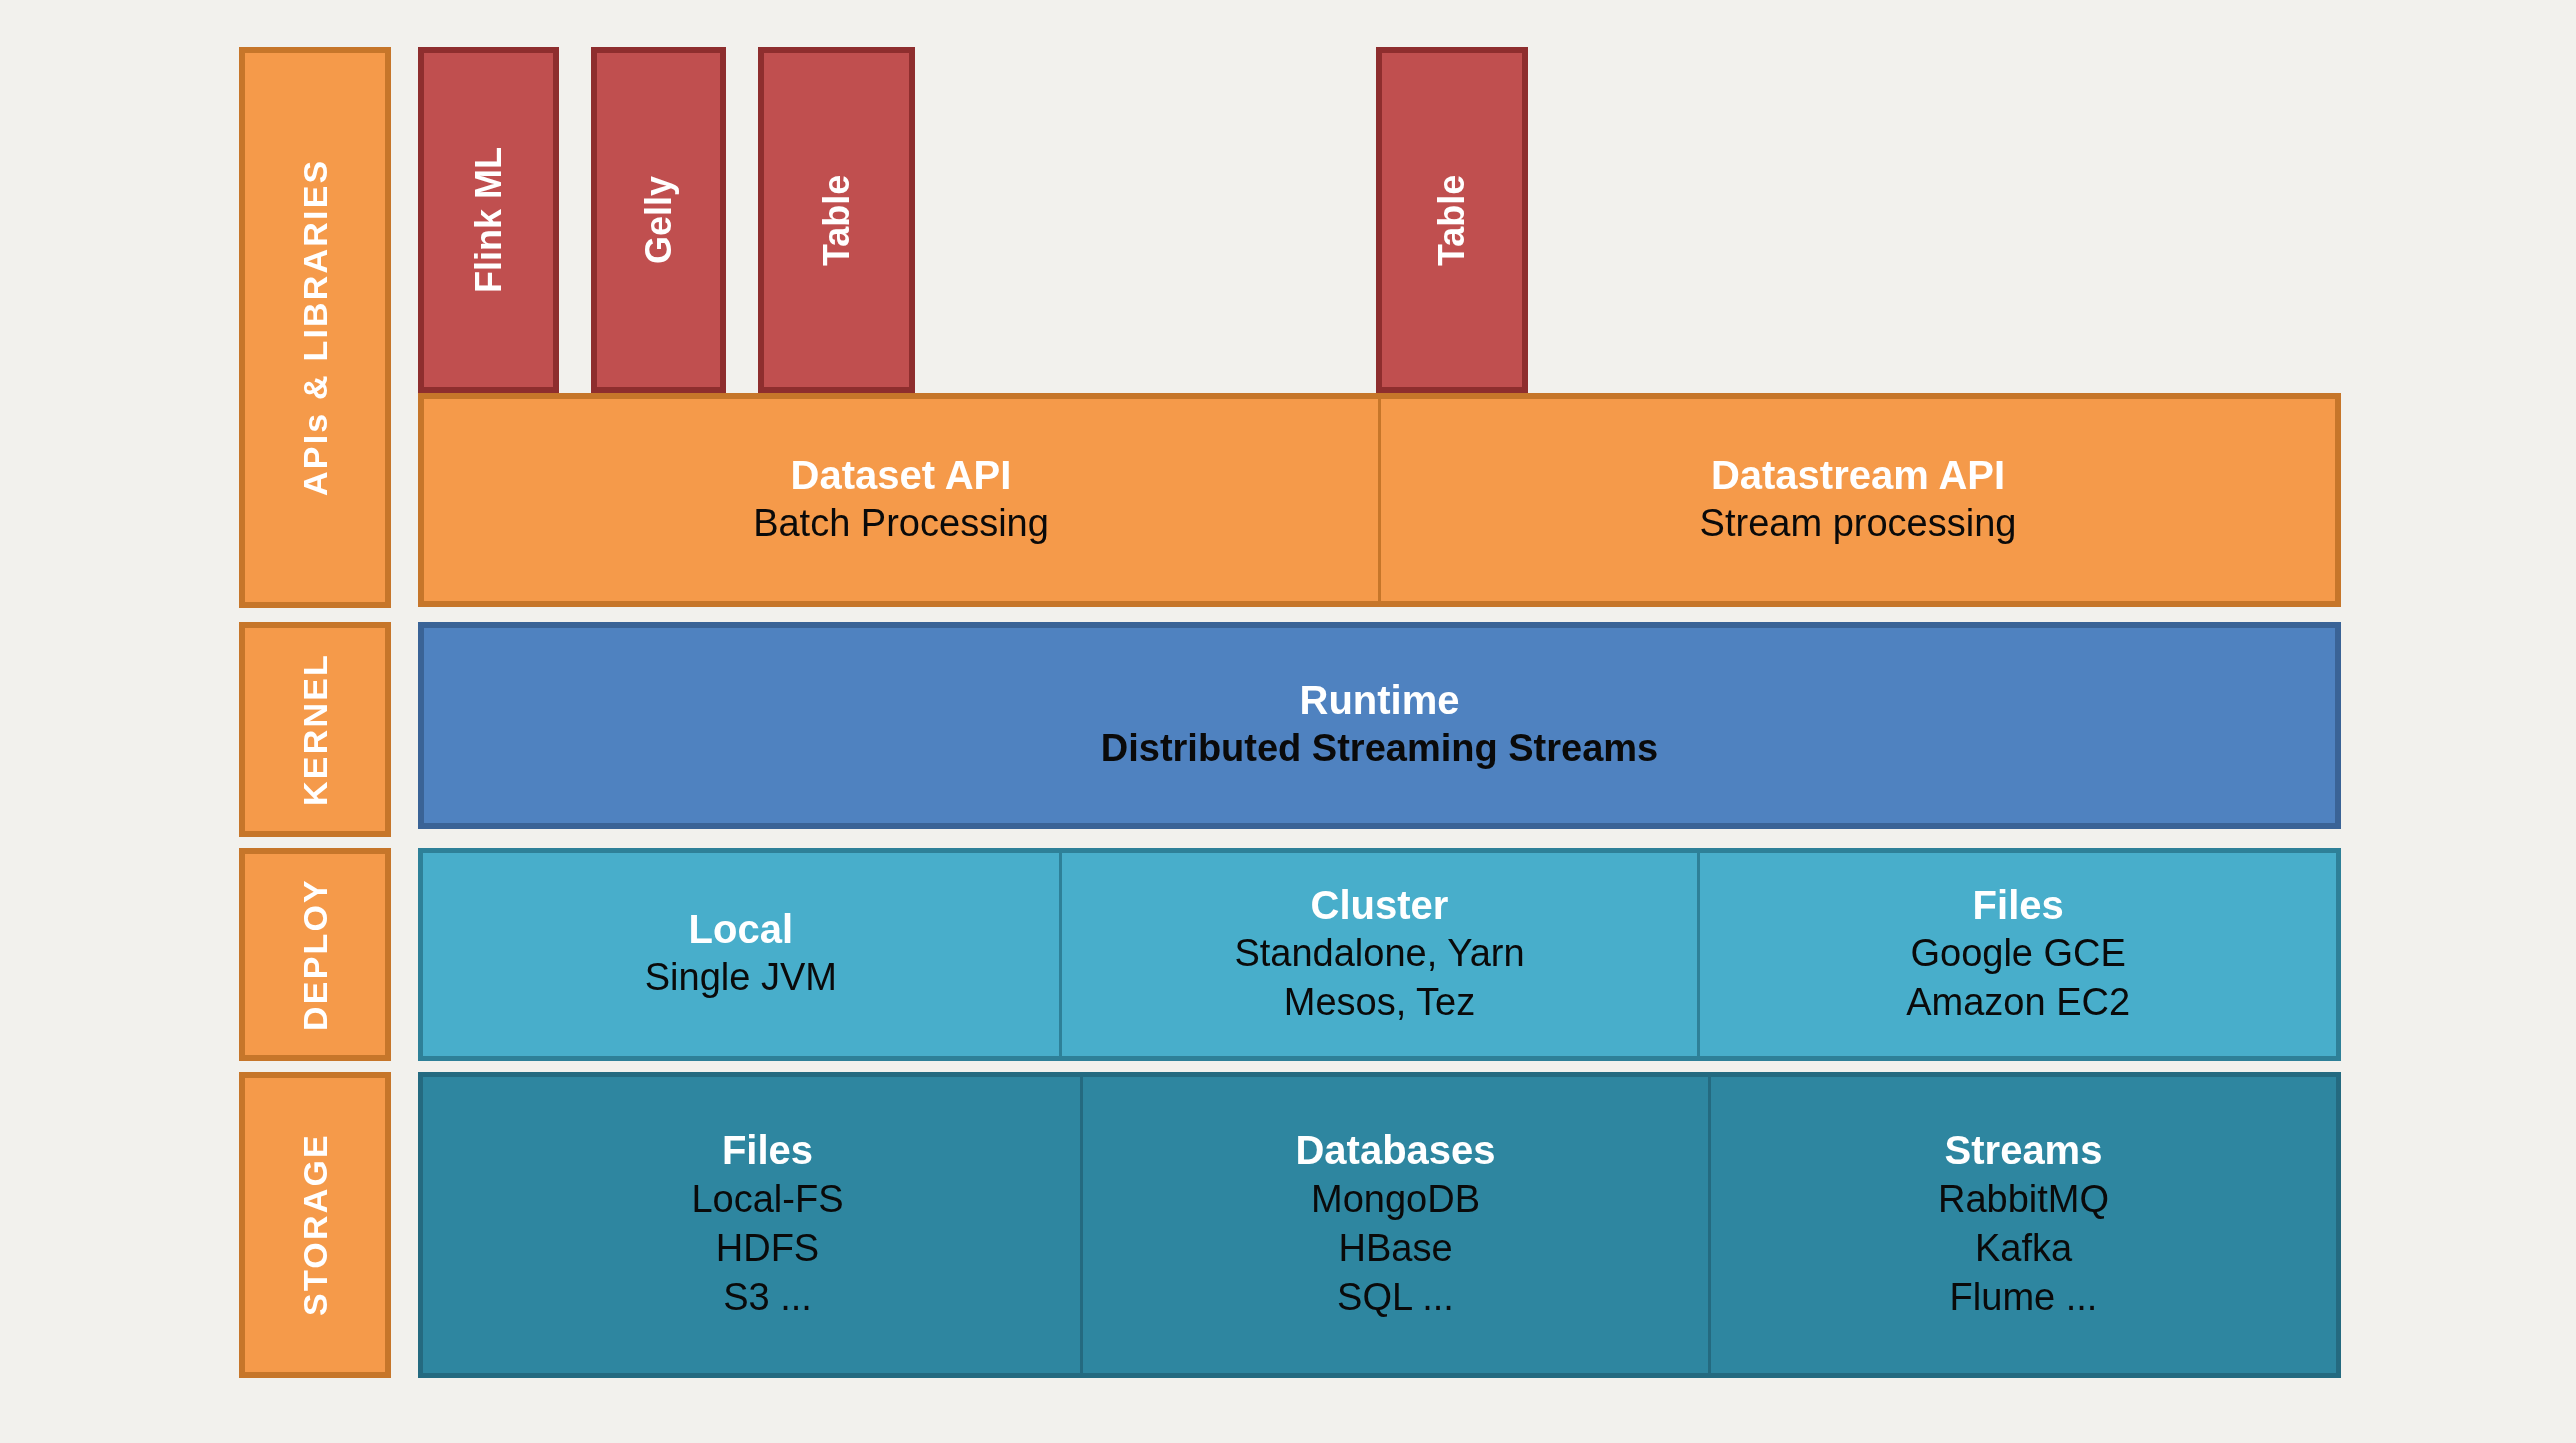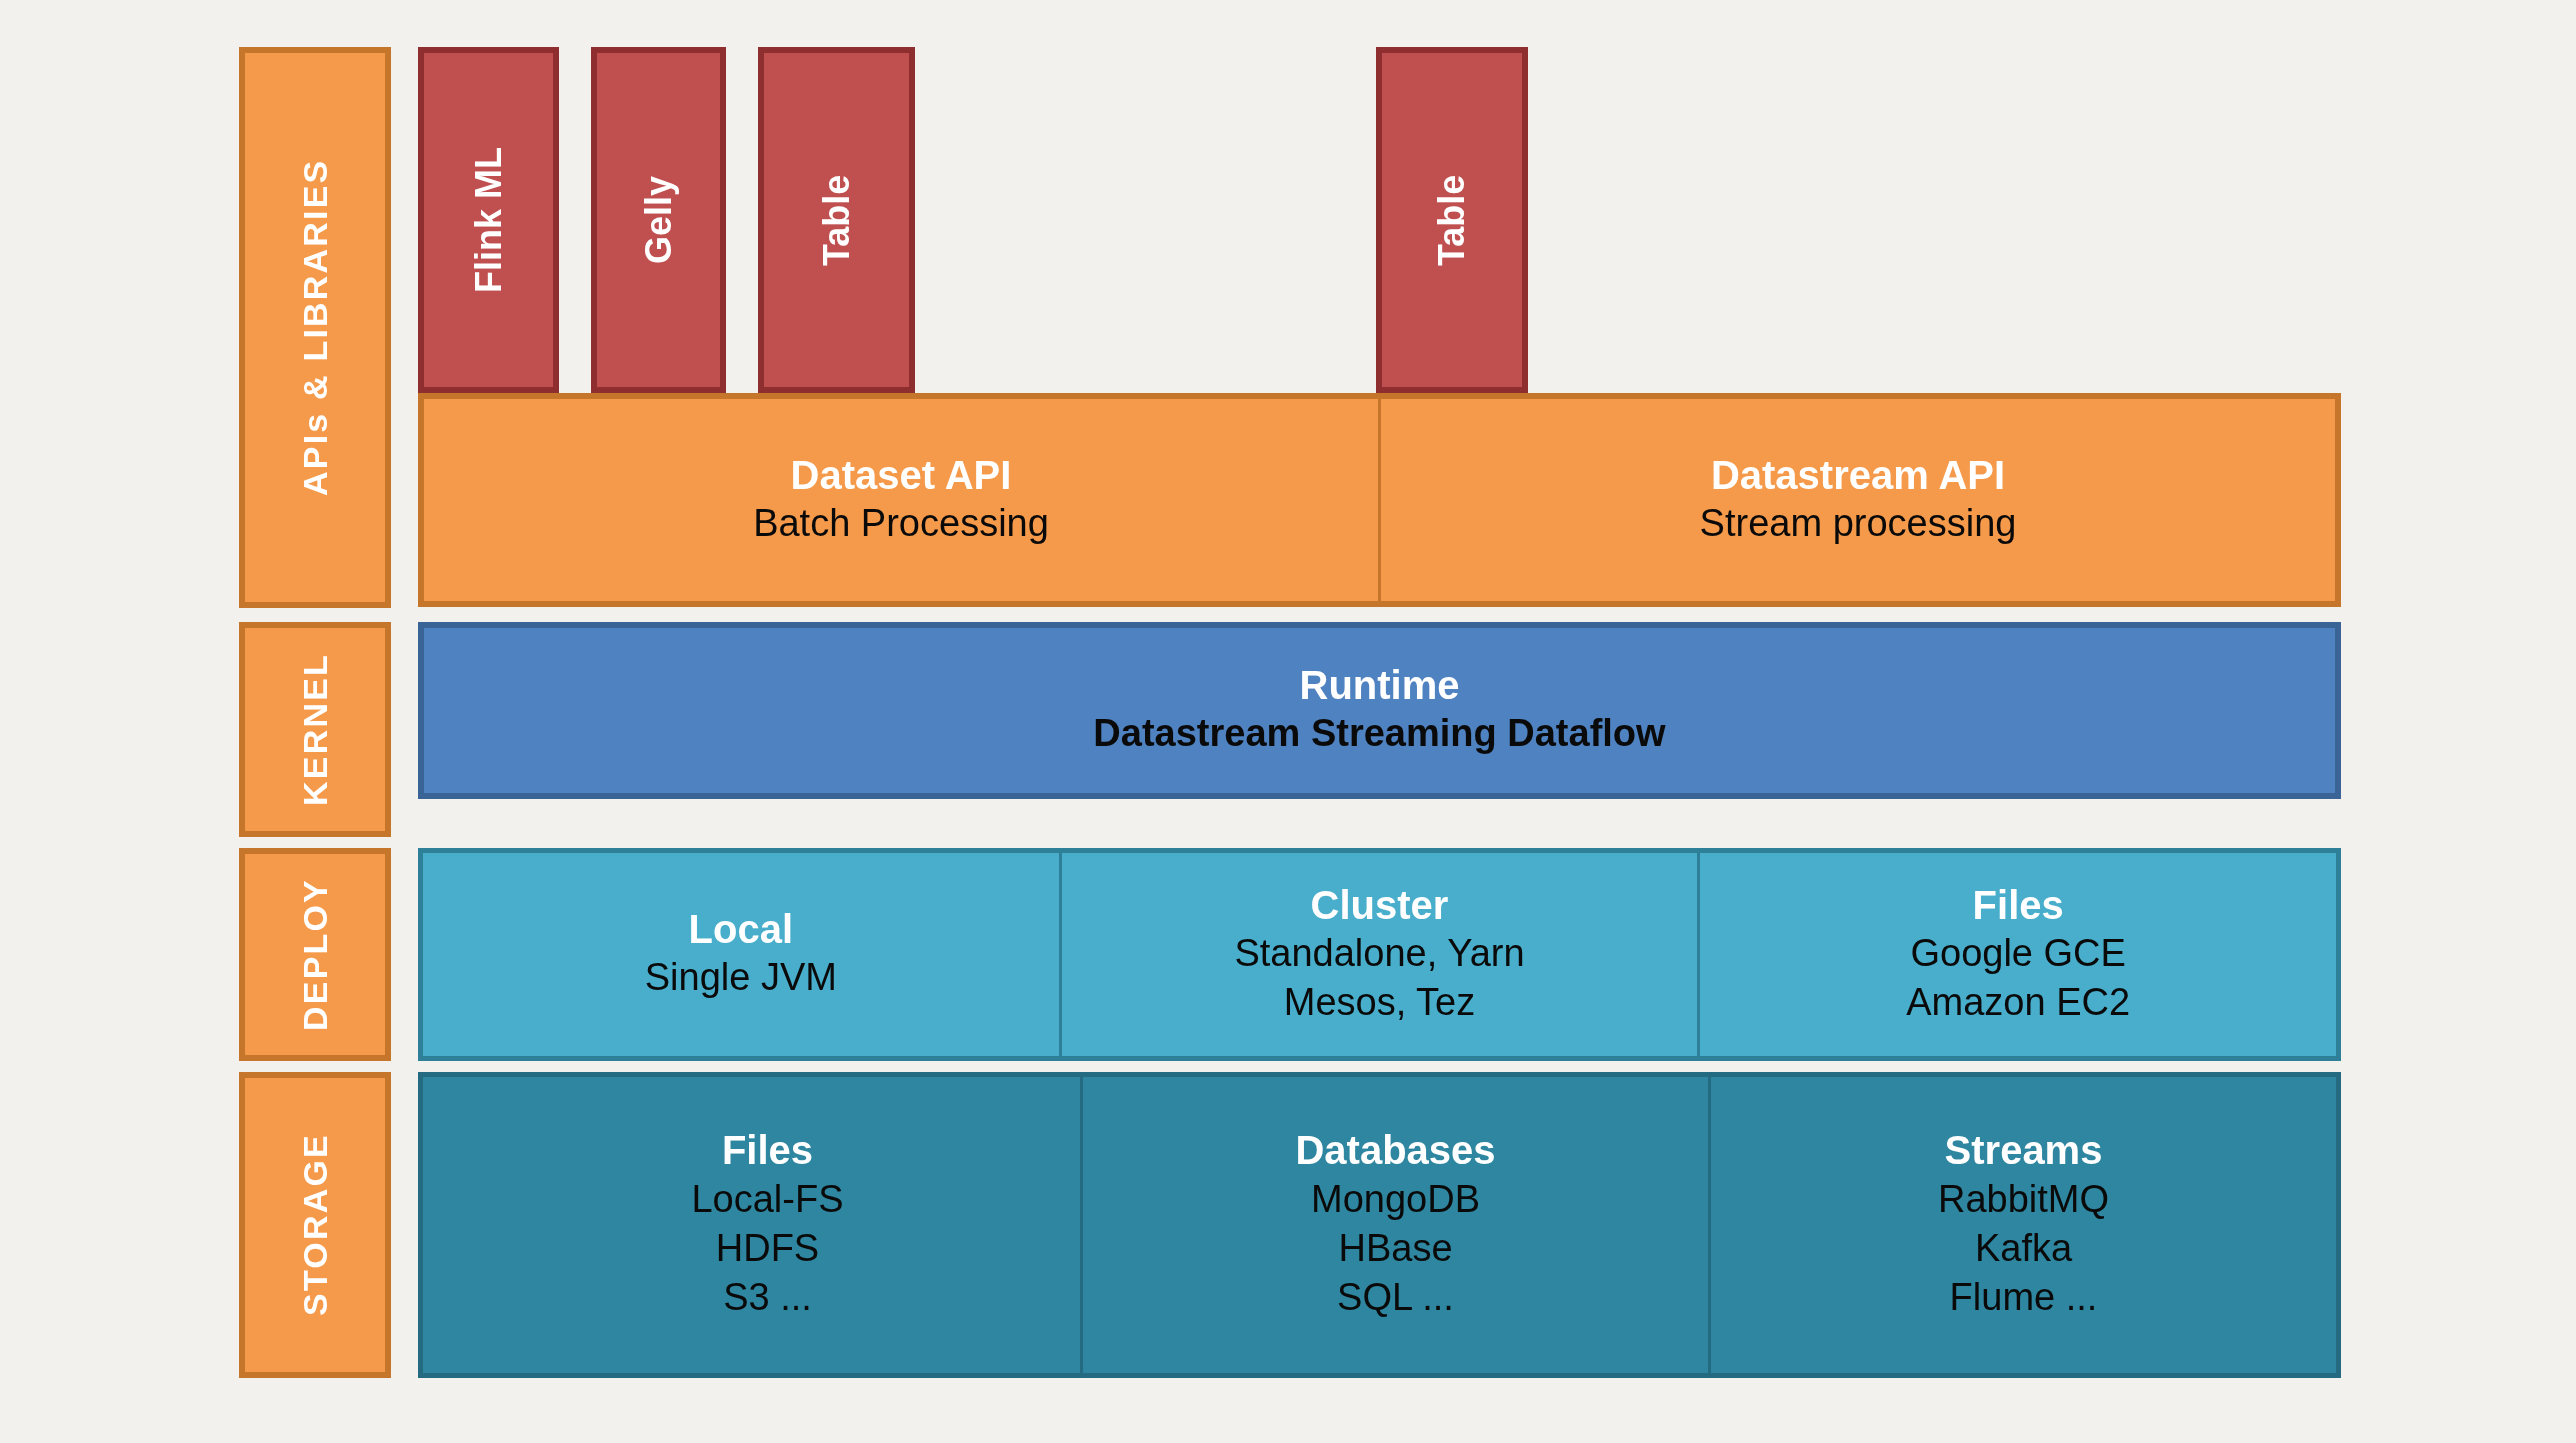--- a/index.html
+++ b/index.html
@@ -156,23 +156,23 @@
     <div class="box stack" style="position:relative; flex:1 1 0; height:100%; border-right:3.2px solid #C6762A;">
       <div class="title-w">Dataset API</div>
       <div class="sub-k">Batch Processing</div>
     </div>
     <div class="box stack" style="position:relative; flex:1 1 0; height:100%;">
       <div class="title-w">Datastream API</div>
       <div class="sub-k">Stream processing</div>
     </div>
   </div>
 
-  <div class="box blue stack" style="left:418px; top:622px; width:1923px; height:177px;">
+  <div class="box blue stack" style="left:418px; top:622px; width:1923px; height:207px;">
     <div class="title-w">Runtime</div>
-    <div class="sub-k bold">Datastream Streaming Dataflow</div>
+    <div class="sub-k bold">Distributed Streaming Streams</div>
   </div>
 
   <div class="cellgroup teal-light" style="left:418px; top:848px; width:1923px; height:213px; border:5.4px solid #2E8098;">
     <div class="box stack" style="position:relative; flex:1 1 0; height:100%; border-right:3.2px solid #2E8098;text-align:right;">
       <div class="title-w">Local</div>
       <div class="sub-k">Single JVM</div>
     </div>
     <div class="box stack" style="position:relative; flex:1 1 0; height:100%; border-right:3.2px solid #2E8098;">
       <div class="title-w">Cluster</div>
       <div class="sub-k">Standalone, Yarn</div>

